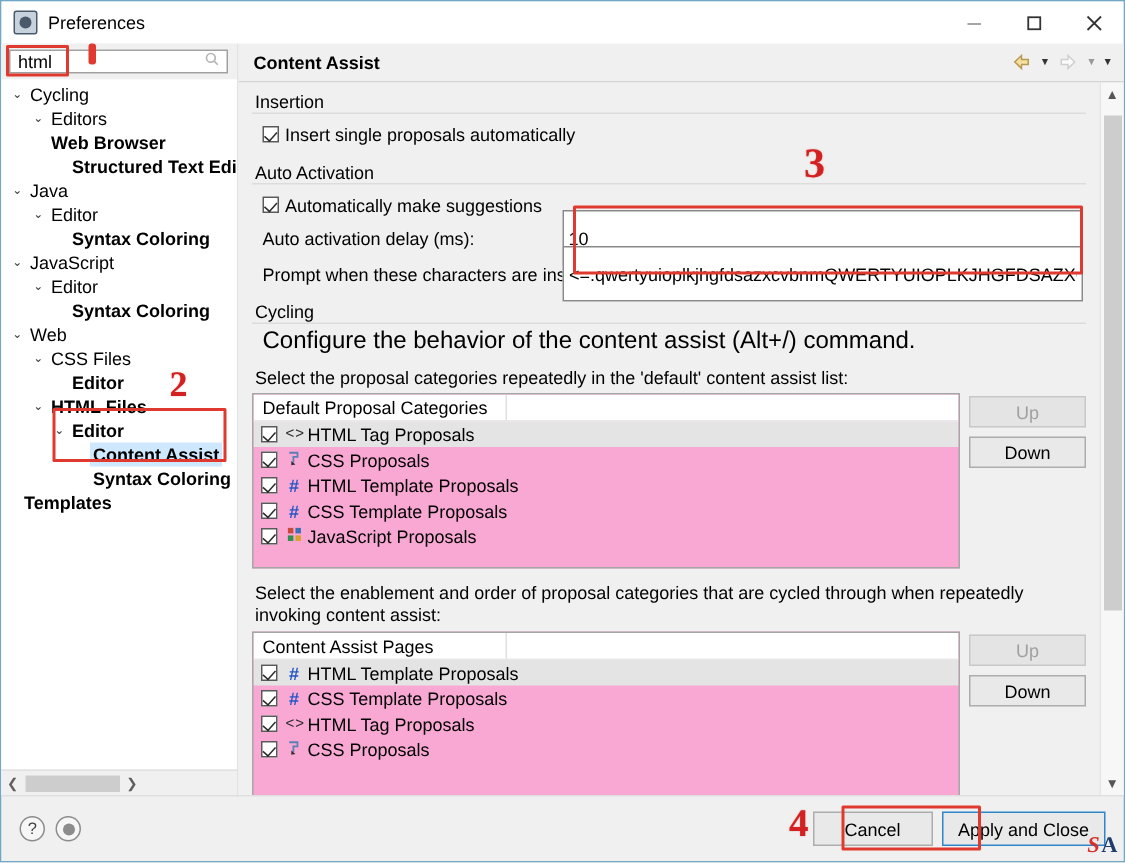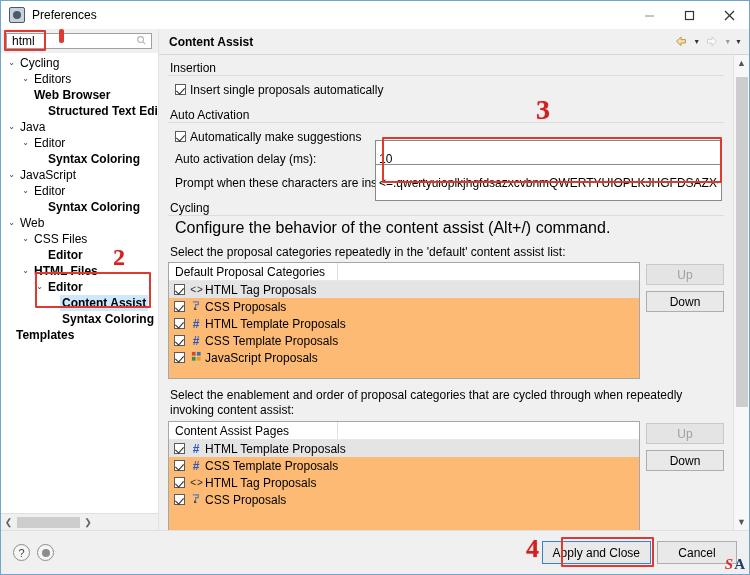--- a/index.html
+++ b/index.html
@@ -151,21 +151,21 @@
   .txtinput {
     height:37px; border:1px solid #8a8a8a; background:#fff;
     font-family:inherit; font-size:12px; padding:0 3px; outline:0;
     color:#000;
   }
   .desc { font-size:16px; padding:3px 2px 2px 7px; }
   .sectlabel { font-size:12px; padding:6px 2px 3px 2px; }
   
   .tablerow { display:flex; gap:6px; align-items:flex-start; }
   .tablebox {
-    flex:1 1 auto; border:1px solid #a6a6a6; background:#fdba74;
+    flex:1 1 auto; border:1px solid #a6a6a6; background:#f9a8d4;
     overflow:hidden; min-width:0;
   }
   .thead {
     height:18px; display:flex; align-items:center;
     font-size:12px; padding-left:6px;
     background:#fff; border-bottom:1px solid #e8e8e8;
     position:relative;
   }
   .thead:after{
     content:""; position:absolute; left:168px; top:0; bottom:0;
@@ -524,22 +524,22 @@
           <div class="ar">▼</div>
         </div>
       </div>
     </div>
   </div>
 
   <div class="footer">
     <div class="circbtn">?</div>
     <div class="circbtn filled"></div>
     <div class="footbtns">
+      <div class="fbtn">Cancel</div>
       <div class="fbtn primary">Apply and Close</div>
-      <div class="fbtn">Cancel</div>
     </div>
   </div>
 
   <div class="rbox" style="left:3px; top:29px; width:42px; height:21px;"></div>
   <div class="rtick" style="left:58px; top:28px; width:5px; height:14px;"></div>
 
   <div class="annot" style="left:112px; top:243px; font-size:24px;">2</div>
   <div class="rbox" style="left:34px; top:271px; width:116px; height:36px;"></div>
 
   <div class="annot" style="left:535px; top:93px; font-size:28px;">3</div>

